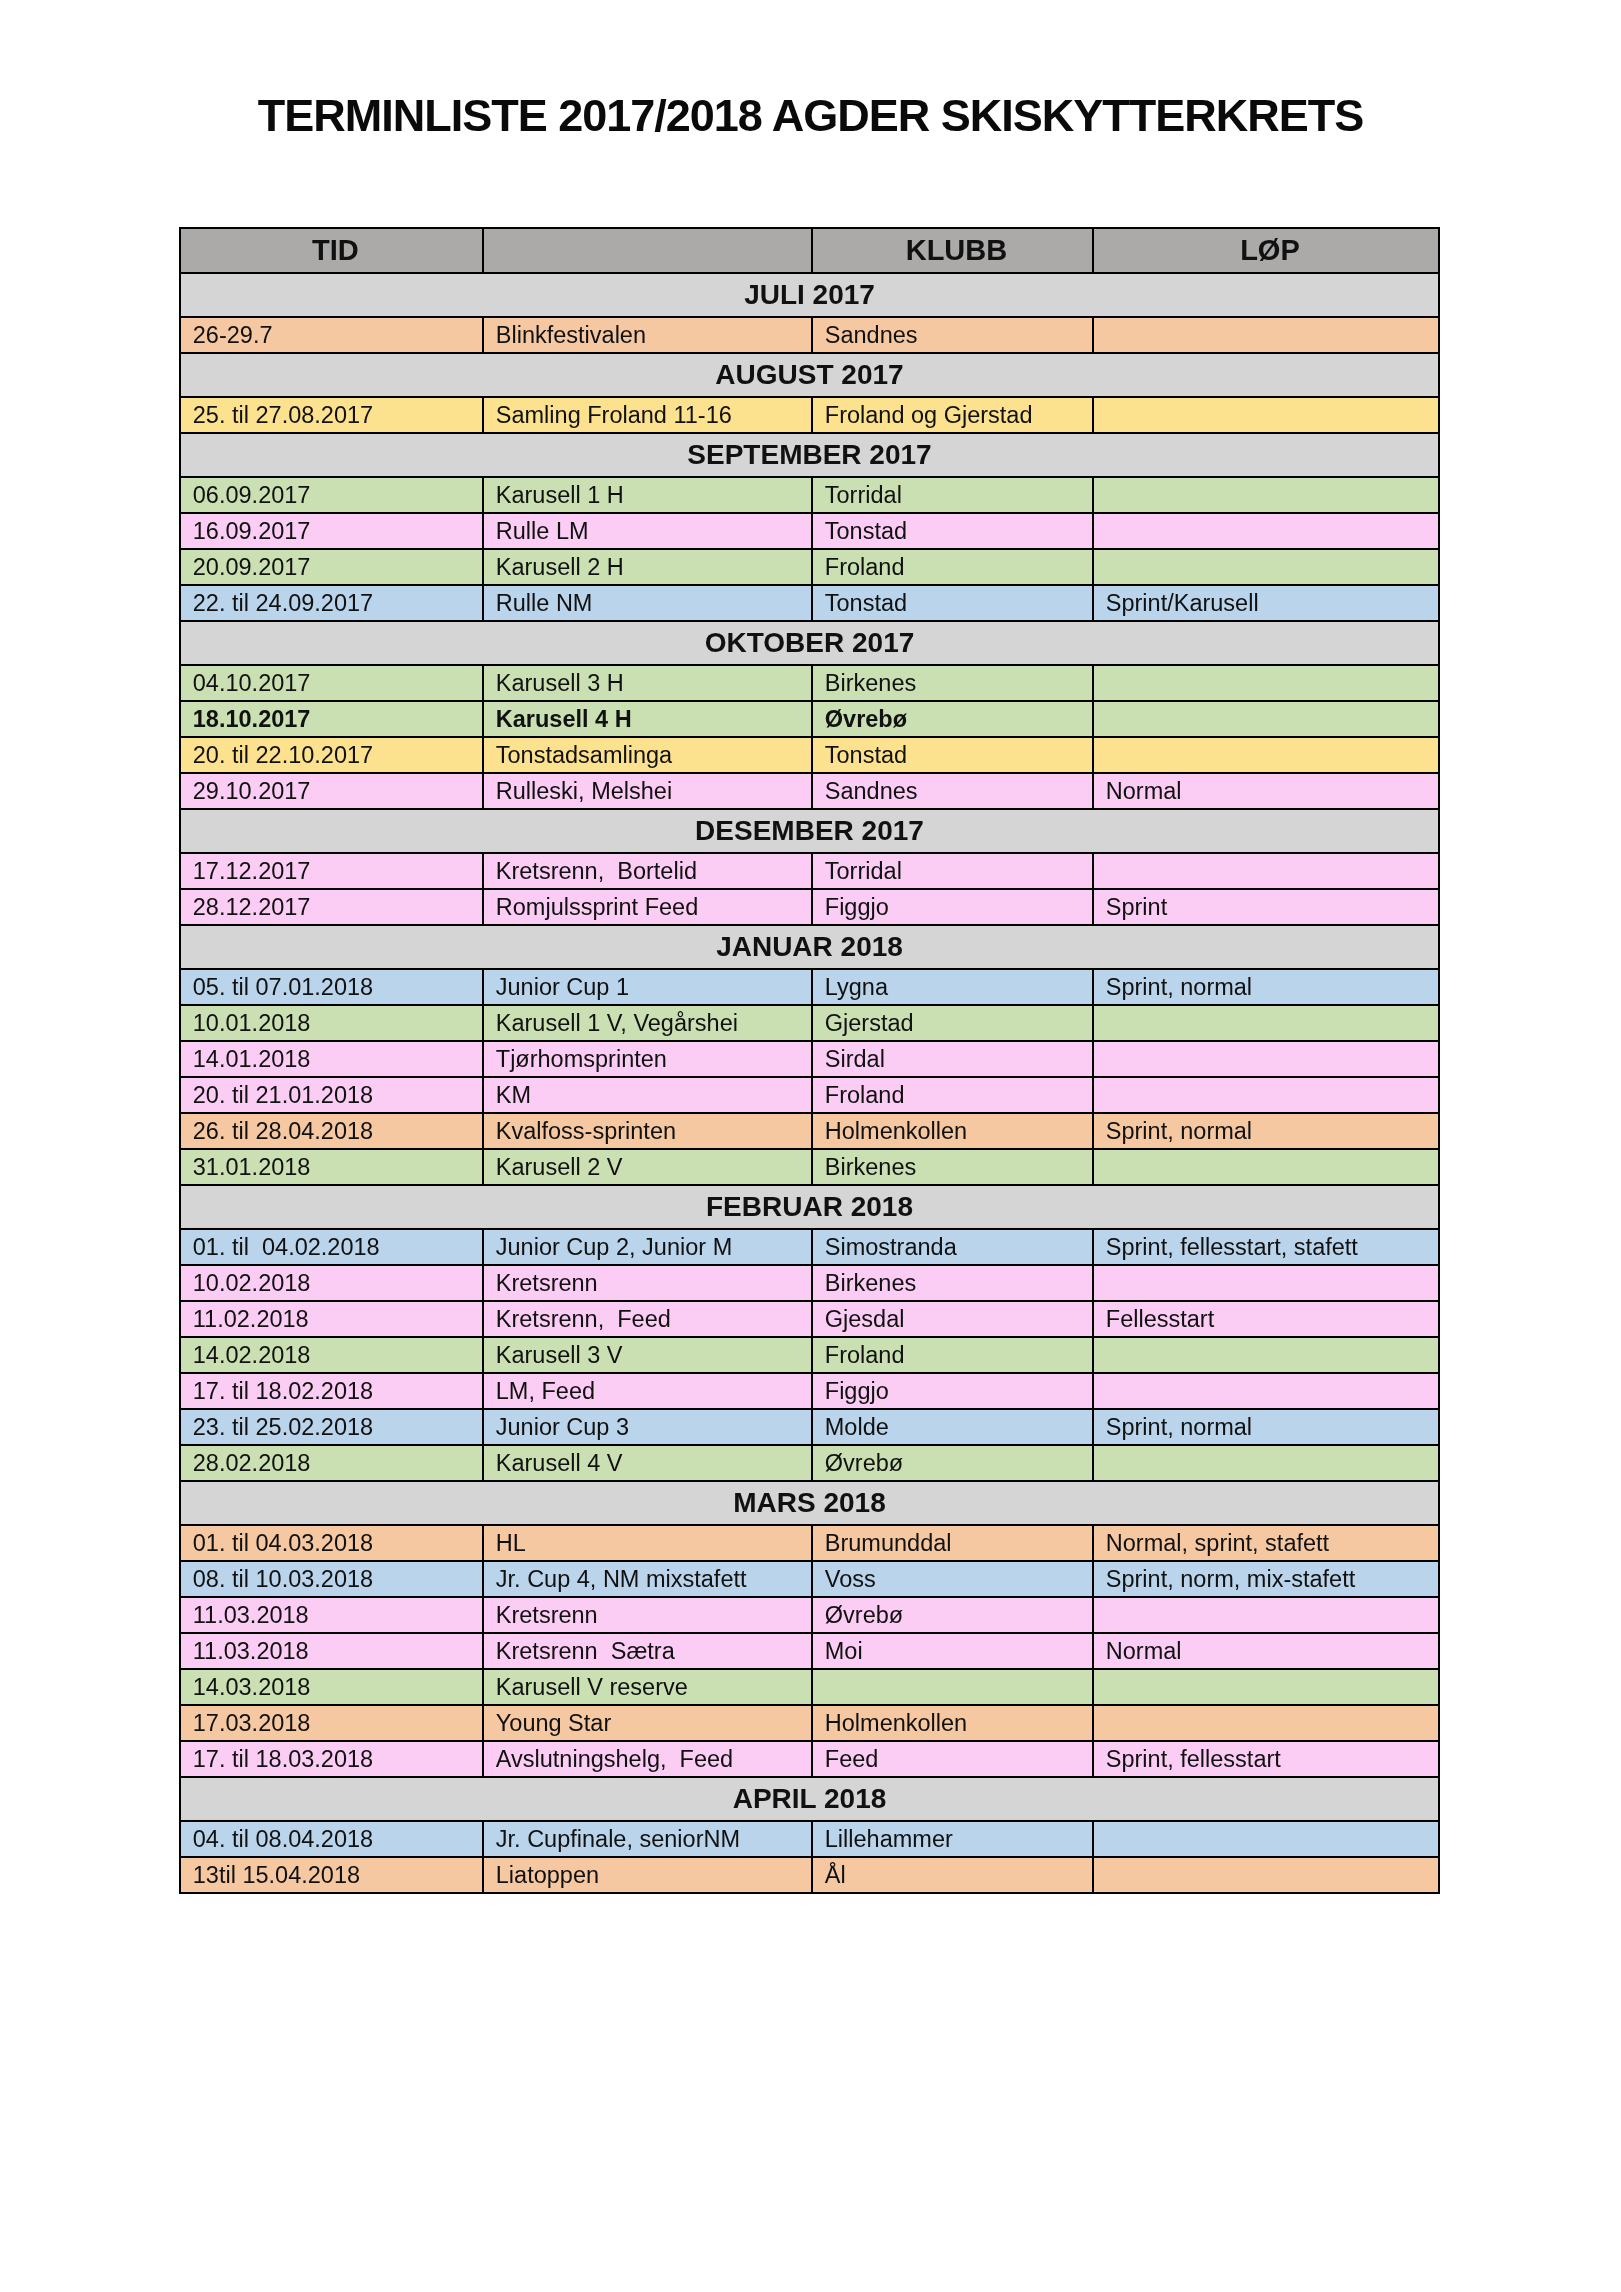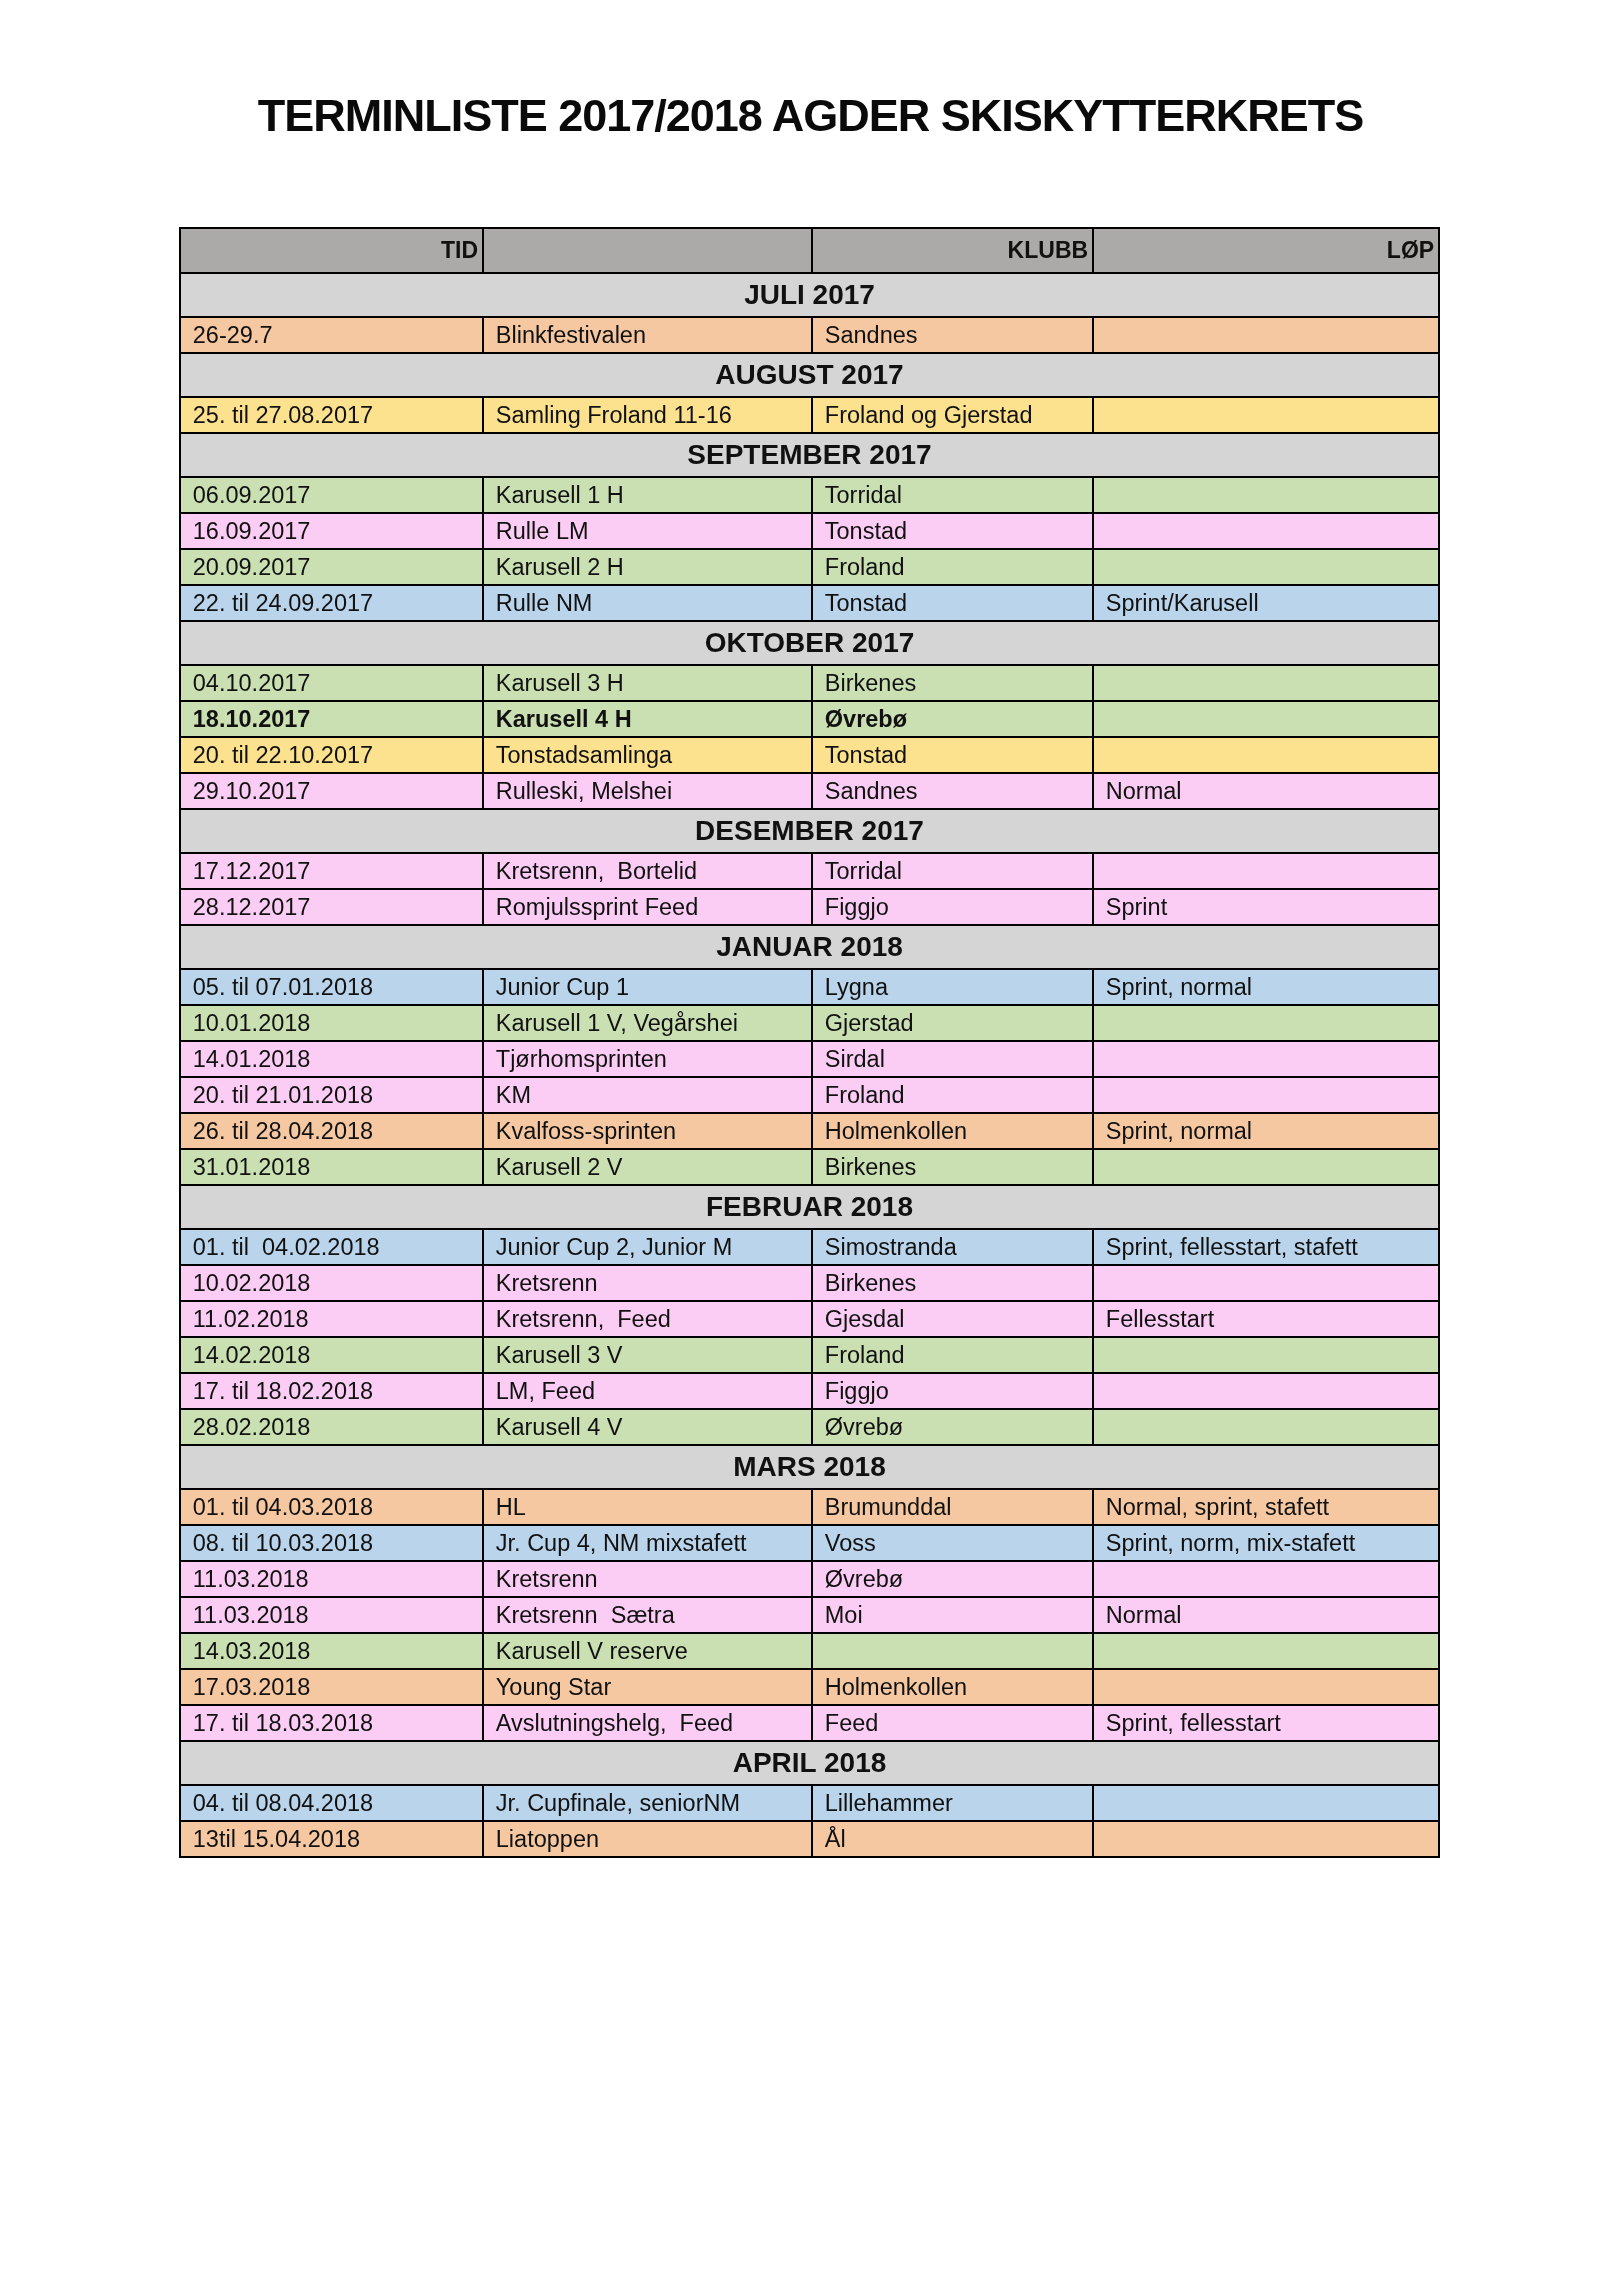--- a/index.html
+++ b/index.html
@@ -43,23 +43,23 @@
     vertical-align: middle;
     padding: 0 3.9px 0 11.8px;
     white-space: pre;
     overflow: hidden;
   }
   table.schedule thead tr {
     height: 45px;
     background: var(--col-header-bg, #acacac);
   }
   table.schedule th {
-    font-size: 23px;
+    font-size: 29px;
     font-weight: bold;
-    text-align: right;
+    text-align: center;
   }
   tr.month-row {
     height: 44px;
     background: var(--month-bg, #d5d5d5);
   }
   tr.month-row td {
     font-size: 28px;
     font-weight: bold;
     text-align: center;
     padding: 0;
@@ -246,20 +246,26 @@
           <td>Karusell 3 V</td>
           <td>Froland</td>
           <td></td>
         </tr>
         <tr class="event-row" style="background-color: rgb(251, 205, 245);">
           <td>17. til 18.02.2018</td>
           <td>LM, Feed</td>
           <td>Figgjo</td>
           <td></td>
         </tr>
+        <tr class="event-row" style="background-color: rgb(186, 212, 235);">
+          <td>23. til 25.02.2018</td>
+          <td>Junior Cup 3</td>
+          <td>Molde</td>
+          <td>Sprint, normal</td>
+        </tr>
         <tr class="event-row" style="background-color: rgb(202, 224, 178);">
           <td>28.02.2018</td>
           <td>Karusell 4 V</td>
           <td>Øvrebø</td>
           <td></td>
         </tr>
         <tr class="month-row">
           <td colspan="4">MARS 2018</td>
         </tr>
         <tr class="event-row" style="background-color: rgb(245, 200, 162);">

